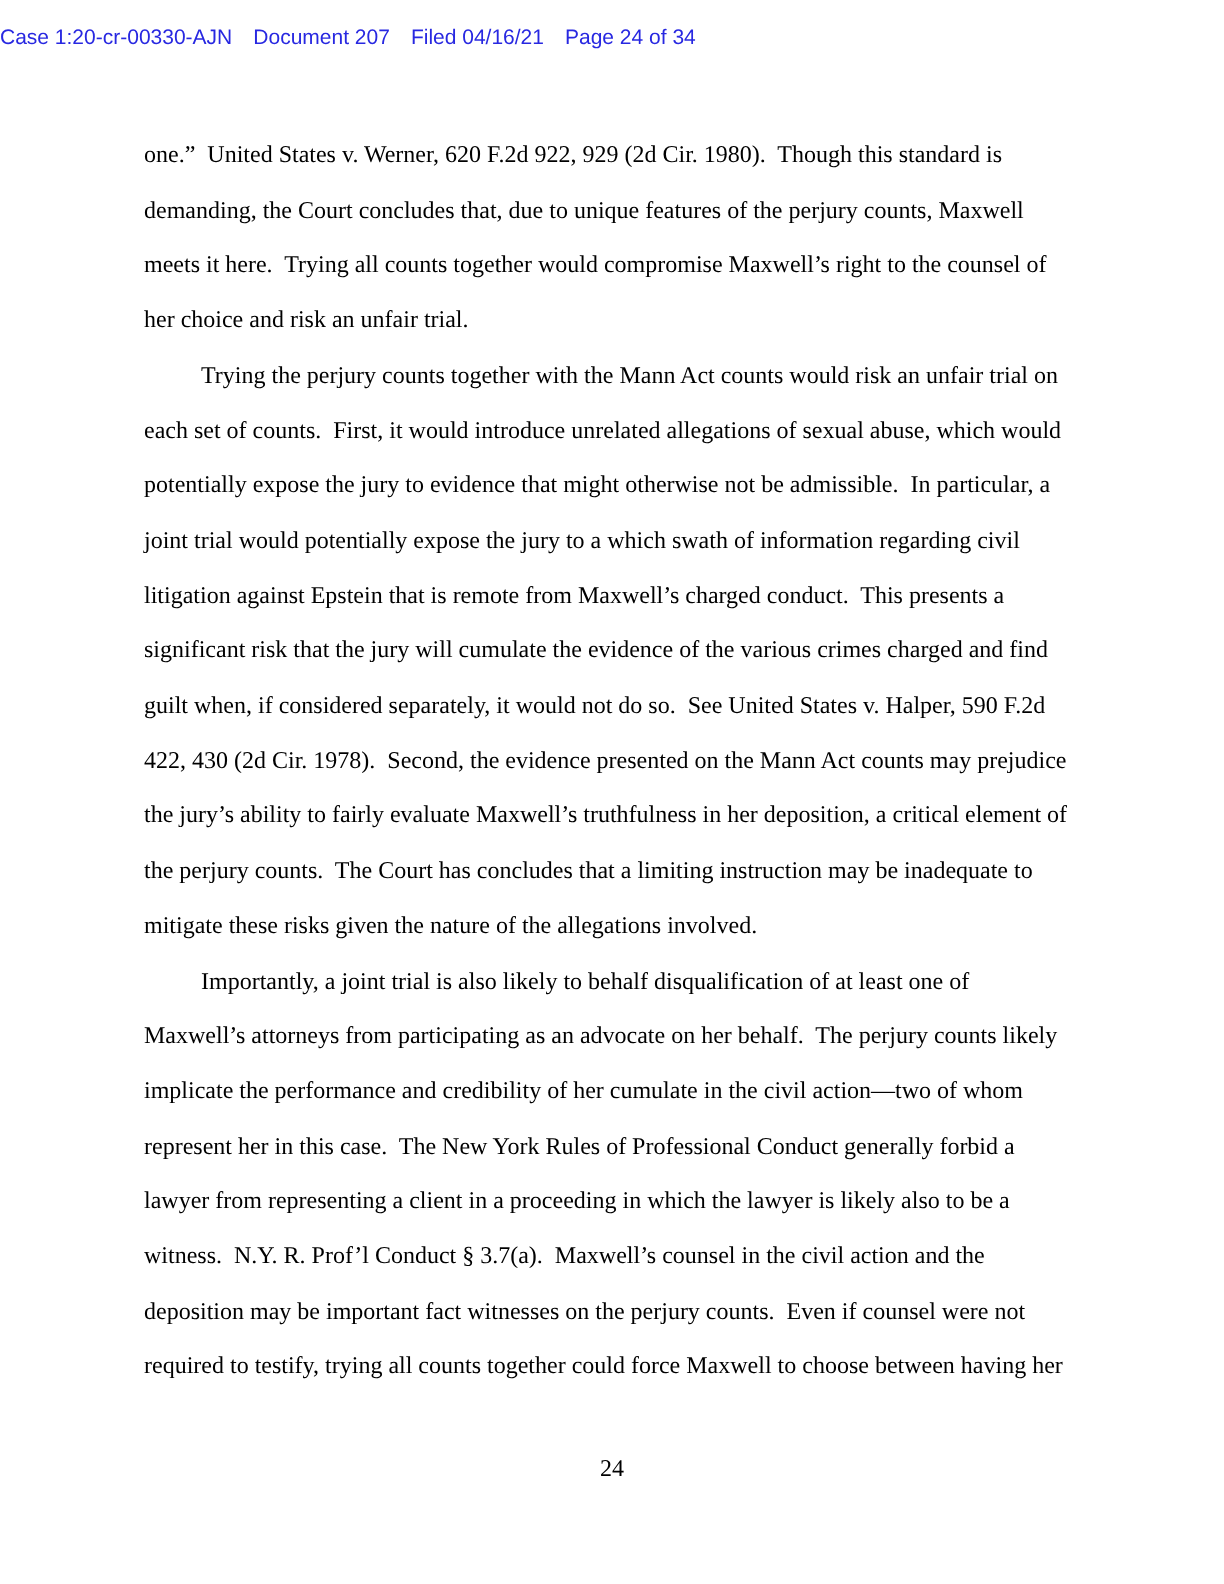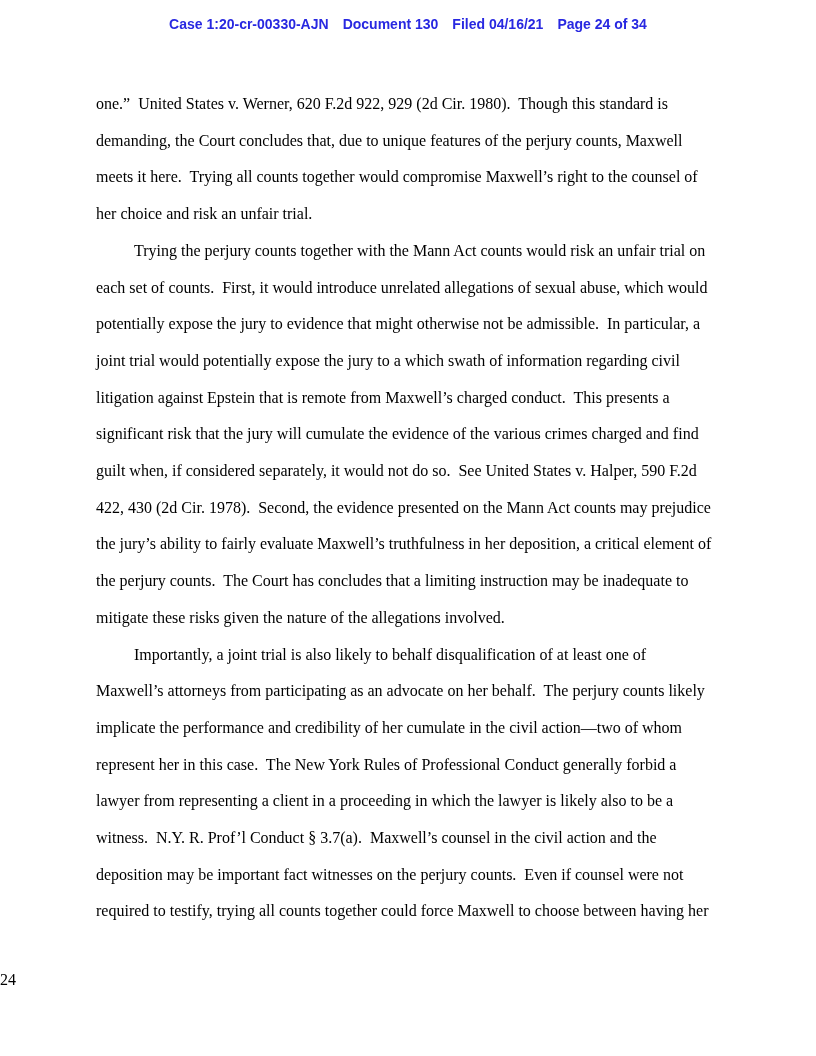--- a/index.html
+++ b/index.html
@@ -15,27 +15,26 @@
     overflow: hidden;
     font-family: "Liberation Serif", serif;
     color: #000000;
   }
   .stamp-header {
     position: absolute;
     top: 16px;
     left: 0;
     right: 0;
     display: flex;
-    justify-content: center;
+    justify-content: flex-start;
     gap: 14px;
     font-family: "Liberation Sans", sans-serif;
     font-size: 14px;
     color: var(--header-color, #2828e1);
     white-space: pre;
-    font-weight: bold;
   }
   .doc-body {
     position: absolute;
     left: 96px;
     top: 86px;
     width: 644px;
     font-size: 16px;
     line-height: 36.7px;
   }
   .line {
@@ -44,32 +43,32 @@
   .line.indent {
     padding-left: 38px;
   }
   .run.italic {
   }
   .page-footer {
     position: absolute;
     top: 971px;
     left: 0;
     right: 0;
-    text-align: left;
+    text-align: center;
     font-size: 16px;
   }
 </style>
 </head>
 <body>
 
 <div class="page">
 
   <div class="stamp-header">
     <span>Case 1:20-cr-00330-AJN</span>
-    <span>Document 130</span>
+    <span>Document 207</span>
     <span>Filed 04/16/21</span>
     <span>Page 24 of 34</span>
   </div>
 
   <div class="doc-body">
       <div>
         <div class="line"><span class="run">one.”  </span><span class="run italic">United States v. Werner</span><span class="run">, 620 F.2d 922, 929 (2d Cir. 1980).  Though this standard is</span></div>
         <div class="line"><span class="run">demanding, the Court concludes that, due to unique features of the perjury counts, Maxwell</span></div>
         <div class="line"><span class="run">meets it here.  Trying all counts together would compromise Maxwell’s right to the counsel of</span></div>
         <div class="line"><span class="run">her choice and risk an unfair trial.</span></div>

